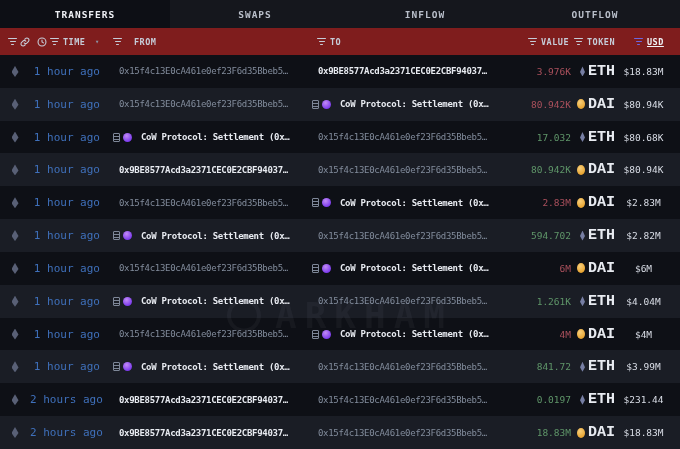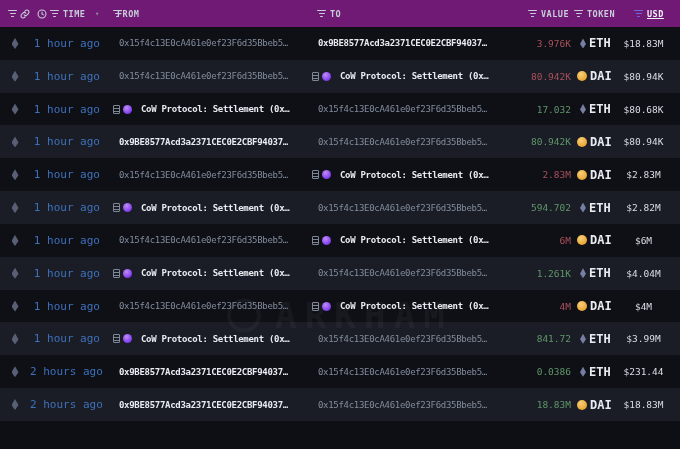--- a/index.html
+++ b/index.html
@@ -15,21 +15,21 @@
   
   .tabs { display:flex; height:28px; }
   .tab {
     flex:1; display:flex; align-items:center; justify-content:center;
     background:#15171d; color:#b9bfca;
     font-size:9.5px; font-weight:bold; letter-spacing:1px;
     cursor:pointer;
   }
   .tab.active { background:#0d0f15; color:#eef0f5; }
   
-  .filter-row { position:relative; height:27px; background:#701a75; }
+  .filter-row { position:relative; height:27px; background:#7f1d1d; }
   .filter-row .hitem { position:absolute; top:0; height:27px; display:flex; align-items:center; }
   .hlabel { font-size:8.5px; font-weight:bold; color:#c6ccd8; letter-spacing:0.5px; }
   .hlabel.bright { color:#f0f2f6;text-decoration:underline; }
   .caret { font-size:7px; color:#8b93a3; }
   
   .funnel { display:inline-flex; flex-direction:column; align-items:center; gap:1.5px; }
   .funnel i { display:block; height:1.5px; background:#c6ccd8; border-radius:1px; }
   .funnel i:nth-child(1){ width:9px; }
   .funnel i:nth-child(2){ width:6px; }
   .funnel i:nth-child(3){ width:3px; }
@@ -47,21 +47,21 @@
   .cell { white-space:nowrap; overflow:hidden; }
   .cell.chain { display:flex; justify-content:center; }
   .cell.time { text-align:right; padding-right:5px; font-size:11px; color:#3f70bb; }
   .cell.from, .cell.to { display:flex; align-items:center; gap:3px; padding-left:8px; font-size:9px; }
   .party-text { color:#828c9c; letter-spacing:-0.3px;margin-left:6px; }
   .party-text.emph { color:#e8ebf1; font-weight:bold; }
   .cell.value { text-align:right; padding-right:4px; font-size:9.5px; }
   .cell.value.neg { color:#aa505c; }
   .cell.value.pos { color:#5f9669; }
   .cell.token { display:flex; align-items:center; gap:3px; padding-left:2px; }
-  .tok-label { font-size:12px; font-weight:bold; color:#e8ebf1; }
+  .tok-label { font-size:15px; font-weight:bold; color:#e8ebf1;font-family:Liberation Mono, monospace; }
   .cell.usd { text-align:center; padding-right:8px; font-size:9.5px; color:#d9dde6; }
   
   .eth-glyph {
     width:7px; height:11px; display:inline-block;
     background:#596076;
     clip-path:polygon(50% 0%, 100% 55%, 50% 100%, 0% 55%);
   }
   .tok.eth {
     width:6px; height:10px; display:inline-block;
     background:#767ea3;
@@ -93,20 +93,26 @@
   .watermark .wm-logo {
     width:34px; height:34px; border:4px solid rgba(195,203,218,0.05); border-radius:50%;
   }
   .watermark .wm-text { font-size:36px; font-weight:bold; letter-spacing:8px; }
 </style>
 </head>
 <body>
 
 <div class="app">
 
+  <div class="tabs">
+    <div class="tab active">TRANSFERS</div>
+    <div class="tab">SWAPS</div>
+    <div class="tab">INFLOW</div>
+    <div class="tab">OUTFLOW</div>
+  </div>
 
   <div class="filter-row">
     <span class="hitem" style="left:8px">
         <span class="funnel">
           <i></i>
           <i></i>
           <i></i>
         </span>
       </span>
     <span class="hitem hicon" style="left:20px">
@@ -130,21 +136,21 @@
       </span>
     <span class="hitem hlabel" style="left:63px">TIME</span>
     <span class="hitem caret" style="left:95px">▾</span>
     <span class="hitem" style="left:113px">
         <span class="funnel">
           <i></i>
           <i></i>
           <i></i>
         </span>
       </span>
-    <span class="hitem hlabel" style="left:117px">FROM</span>
+    <span class="hitem hlabel" style="left:134px">FROM</span>
     <span class="hitem" style="left:317px">
         <span class="funnel">
           <i></i>
           <i></i>
           <i></i>
         </span>
       </span>
     <span class="hitem hlabel" style="left:330px">TO</span>
     <span class="hitem" style="left:528px">
         <span class="funnel">
@@ -383,21 +389,21 @@
     <span class="cell chain">
           <i class="eth-glyph"></i>
         </span>
     <span class="cell time">2 hours ago</span>
     <span class="cell from">
           <span class="party-text emph">0x9BE8577Acd3a2371CEC0E2CBF94037…</span>
         </span>
     <span class="cell to">
           <span class="party-text">0x15f4c13E0cA461e0ef23F6d35Bbeb5…</span>
         </span>
-    <span class="cell value pos">0.0386</span>
+    <span class="cell value pos">0.0197</span>
     <span class="cell token">
       <i class="tok eth"></i>
       <b class="tok-label">ETH</b>
     </span>
     <span class="cell usd">$231.44</span>
   </div>
 
   <div class="row even">
     <span class="cell chain">
           <i class="eth-glyph"></i>

